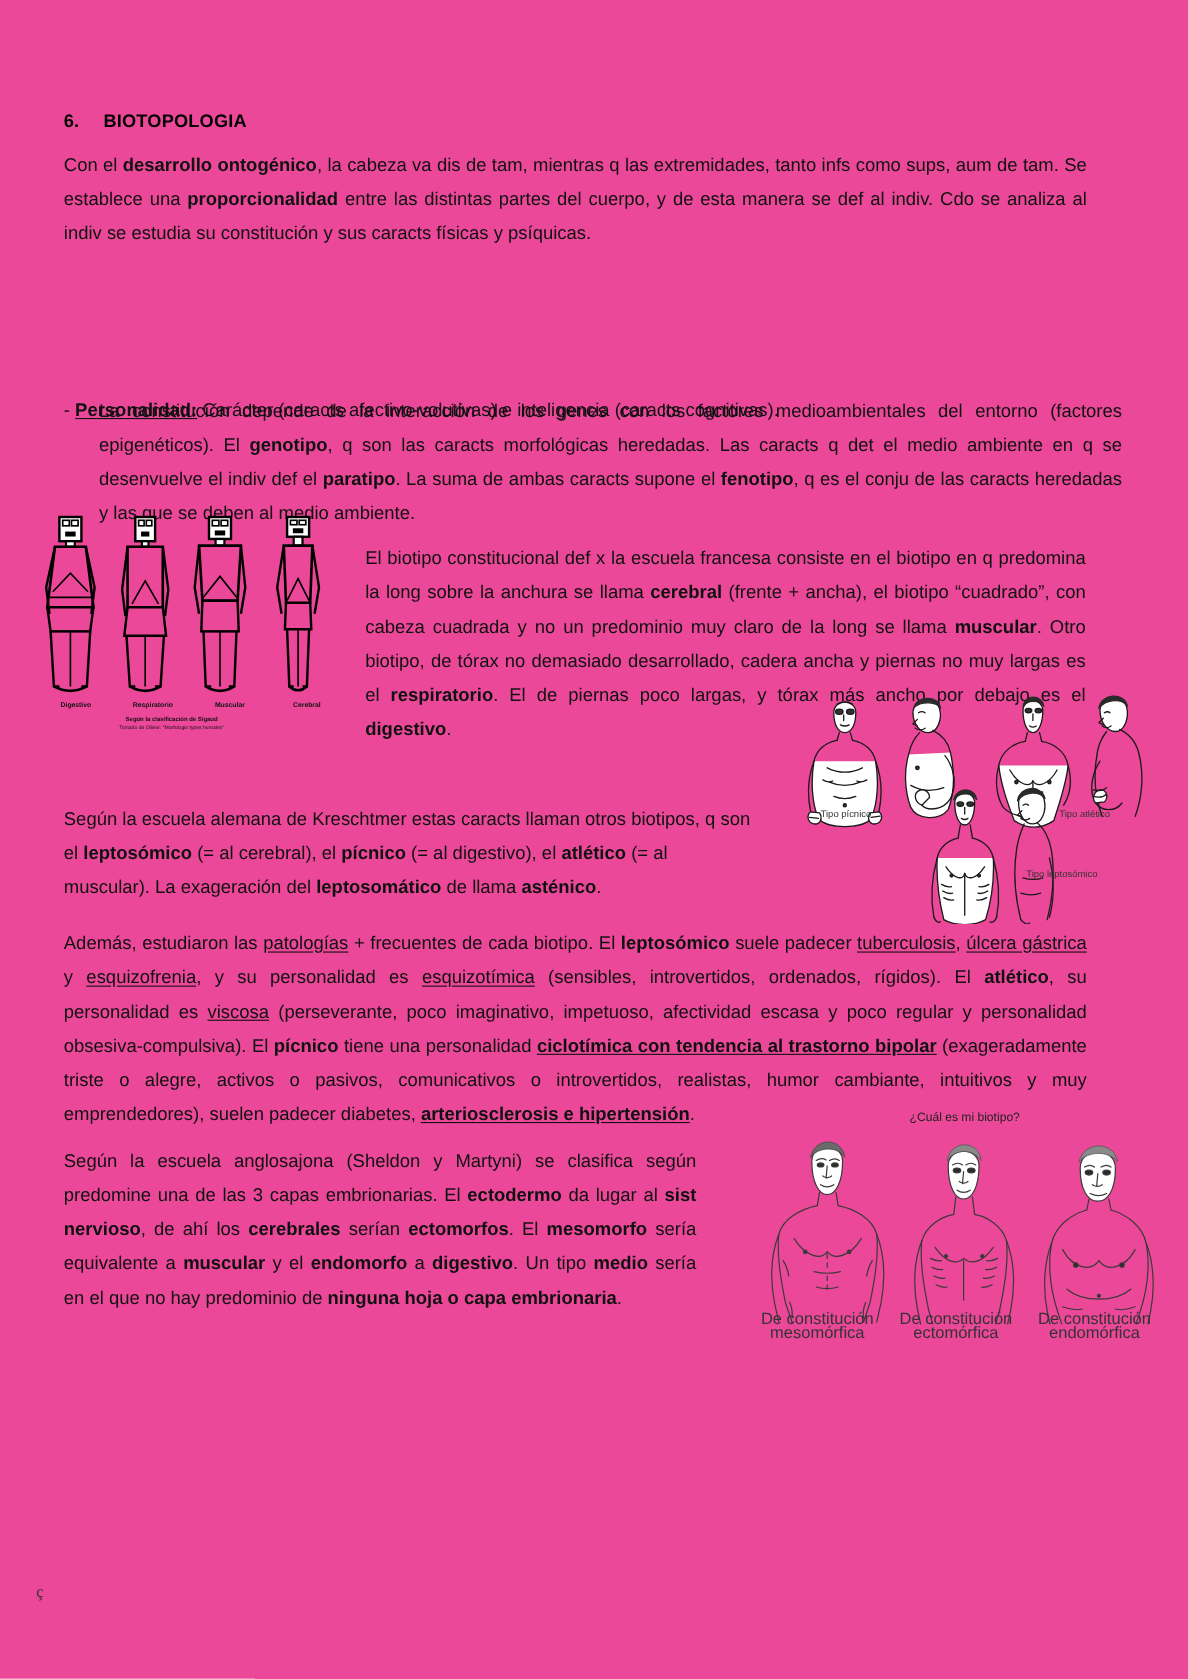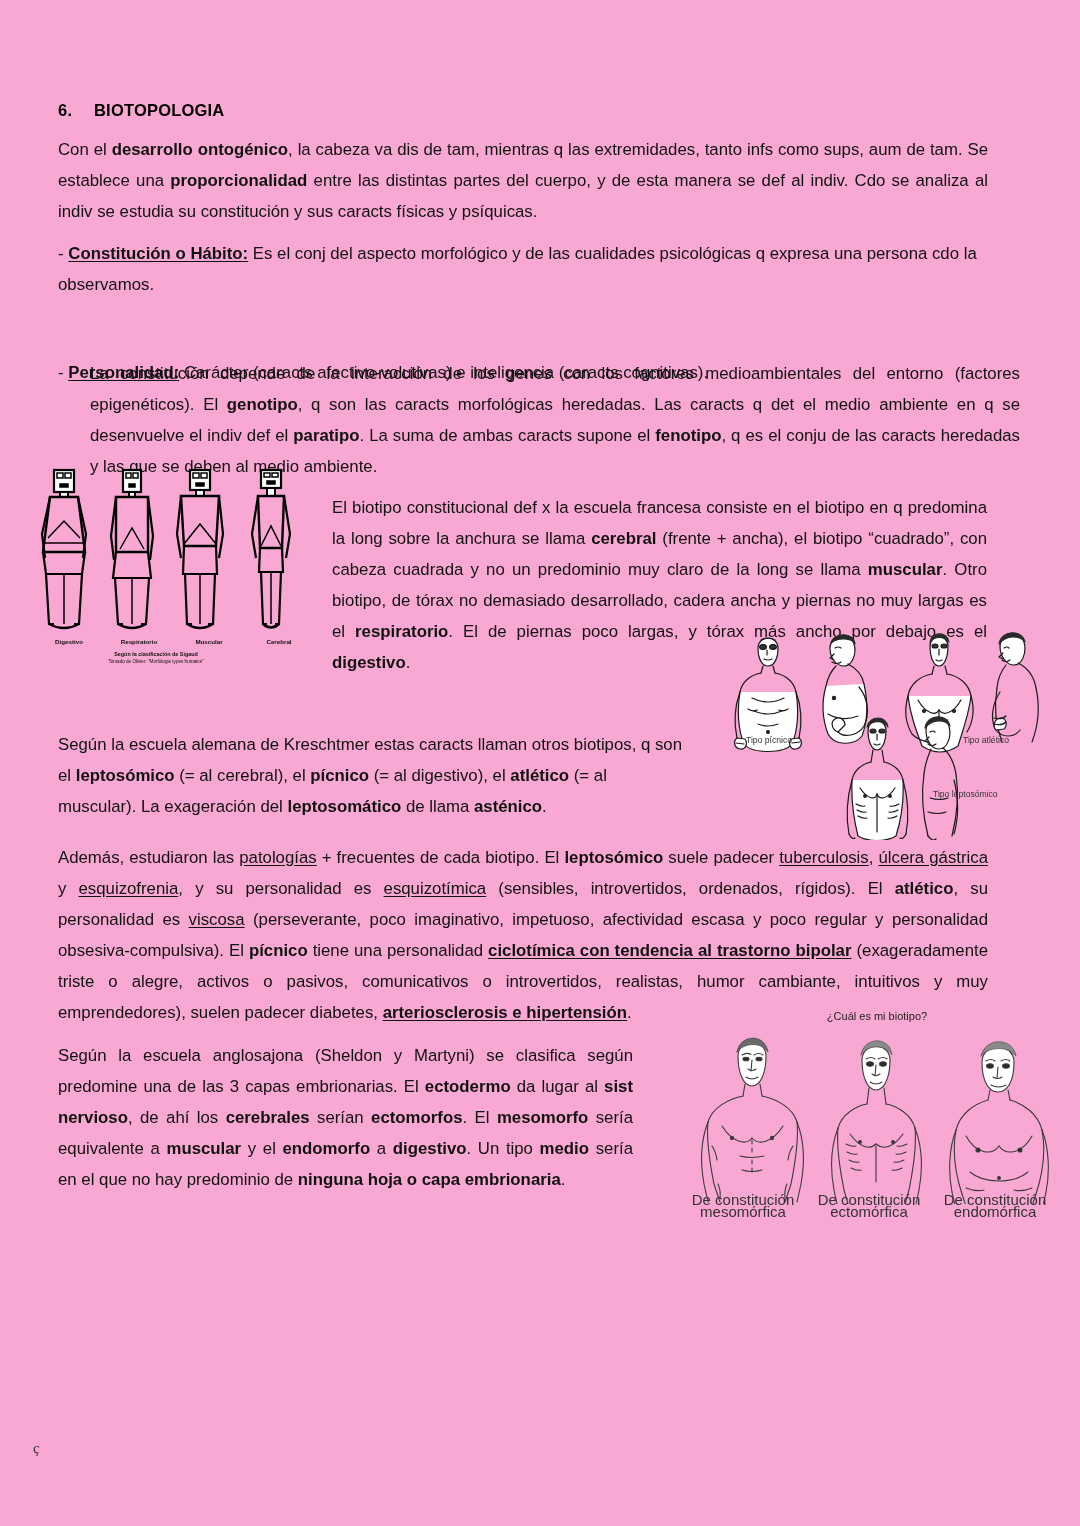--- a/index.html
+++ b/index.html
@@ -11,21 +11,21 @@
     width: 1080px;
     height: 1526px;
     position: relative;
     font-family: "Liberation Sans", sans-serif;
     color: #000000;
     overflow: hidden;
   }
   .page {
     position: absolute;
     inset: 0;
-    background: #f9a8d4;
+    background: #ec4899;
   }
 
   
   .heading {
     position: absolute;
     left: 58px;
     top: 101px;
     font-size: 16.5px;
     font-weight: bold;
     letter-spacing: 0.2px;
@@ -149,21 +149,20 @@
 <body>
 
 <div class="page">
 
   <div class="heading">
     <span class="num">6.</span><span>BIOTOPOLOGIA</span>
   </div>
 
   <div class="para" id="p-intro"><span>Con el </span><b>desarrollo ontogénico</b><span>, la cabeza va dis de tam, mientras q las extremidades, tanto infs como sups, aum de tam. Se establece una </span><b>proporcionalidad</b><span> entre las distintas partes del cuerpo, y de esta manera se def al indiv. Cdo se analiza al indiv se estudia su constitución y sus caracts físicas y psíquicas.</span></div>
 
-  <div class="para nojust" id="p-const"><span>- </span><b><u>Constitución o Hábito:</u></b><span> Es el conj del aspecto morfológico y de las cualidades psicológicas q expresa una persona cdo la observamos.</span></div>
 
 
   <div class="para nojust" id="p-pers"><span>- </span><b><u>Personalidad:</u></b><span> Carácter (caracts afectivo-volutivas) e inteligencia (caracts cognitivas).</span></div>
 
   <div class="para" id="p-genes"><span>La constitución depende de la interacción de los genes con los factores medioambientales del entorno (factores epigenéticos). El </span><b>genotipo</b><span>, q son las caracts morfológicas heredadas. Las caracts q det el medio ambiente en q se desenvuelve el indiv def el </span><b>paratipo</b><span>. La suma de ambas caracts supone el </span><b>fenotipo</b><span>, q es el conju de las caracts heredadas y las que se deben al medio ambiente.</span></div>
 
   <div class="fig-sigaud">
     <svg width="280" height="172" viewBox="0 0 280 172">
       <g fill="none" stroke="#000" stroke-width="1.5">
 

